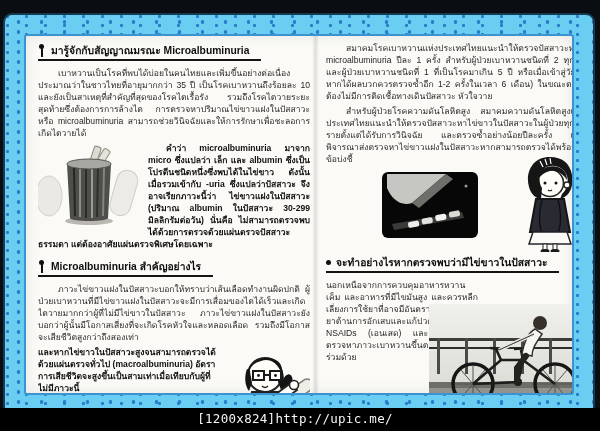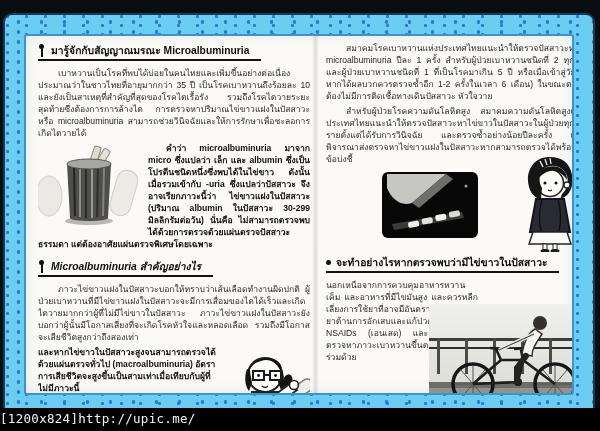--- a/index.html
+++ b/index.html
@@ -11,21 +11,21 @@
                           radial-gradient(circle,#2b7cc9 1.3px,transparent 1.8px);
          background-size:23px 10px,19px 9px;background-position:2px 2px,12px 6px;
          border:2px solid #153a52;padding:19px;box-sizing:border-box;margin-top:11px;}
   .page{position:relative;width:100%;height:100%;background:#fbfaf6;border:2px solid #3d93cf;
         border-radius:3px;box-sizing:border-box;overflow:hidden;
         box-shadow:inset 0 0 14px rgba(120,140,150,.18);}
   .fold{position:absolute;left:286px;top:0;bottom:0;width:7px;
         background:linear-gradient(to right,rgba(60,60,60,0),rgba(60,60,60,.15),rgba(60,60,60,0));}
   .caption-bar{position:absolute;left:0;right:0;bottom:0;height:23px;background:#000;color:#f5f5f5;
         font-family:"DejaVu Sans Mono",monospace;font-size:12.5px;line-height:22px;
-        text-align:left;padding-right:10px;letter-spacing:.3px;}
+        text-align:center;padding-right:10px;letter-spacing:.3px;}
   .col{position:absolute;top:6px;font-size:8.6px;line-height:12px;color:#262626;overflow:hidden;}
   .col-left{left:12px;width:272px;height:364px;}
   .col-right{left:300px;width:260px;height:364px;}
   .heading{display:flex;align-items:flex-end;gap:5px;border-bottom:2px solid #141414;
         padding:0 12px 2px 0;margin:2px 0 6px 0;width:fit-content;
         font-weight:bold;font-size:10.3px;color:#0f0f0f;line-height:13px;}
   .pin{width:8px;height:13px;position:relative;flex:none;}
   .pin::before{content:"";position:absolute;left:1px;top:0;width:5px;height:5px;border-radius:50%;background:#111;}
   .pin::after{content:"";position:absolute;left:3px;top:4px;width:2px;height:9px;background:#111;}
   .bullet{width:5px;height:5px;border-radius:50%;background:#111;margin-bottom:4px;flex:none;}
@@ -77,21 +77,21 @@
               <line x1="52" y1="24" x2="52" y2="74" stroke="#2c2c26"></line>
               <line x1="58" y1="24" x2="58" y2="74" stroke="#9a9a90"></line>
               <line x1="64" y1="24" x2="63" y2="73" stroke="#30302a"></line>
               <line x1="70" y1="24" x2="69" y2="72" stroke="#84847c"></line>
             </g>
             <ellipse cx="55" cy="20" rx="22" ry="5" fill="#a8a8a2" stroke="#55544e"></ellipse>
           </svg>
           <p class="b" style="text-indent:18px;">คำว่า microalbuminuria มาจาก micro ซึ่งแปลว่า เล็ก และ albumin ซึ่งเป็นโปรตีนชนิดหนึ่งซึ่งพบได้ในไข่ขาว ดังนั้น เมื่อรวมเข้ากับ -uria ซึ่งแปลว่าปัสสาวะ จึงอาจเรียกภาวะนี้ว่า ไข่ขาวแฝงในปัสสาวะ (ปริมาณ albumin ในปัสสาวะ 30-299 มิลลิกรัมต่อวัน) นั่นคือ ไม่สามารถตรวจพบได้ด้วยการตรวจด้วยแผ่นตรวจปัสสาวะธรรมดา แต่ต้องอาศัยแผ่นตรวจพิเศษโดยเฉพาะ</p>
         </div>
 
-        <div class="heading" style="margin-top:7px;font-style:italic;">
+        <div class="heading" style="margin-top:7px;">
           <span class="pin"></span>
           <span>Microalbuminuria สำคัญอย่างไร</span>
         </div>
         <p>ภาวะไข่ขาวแฝงในปัสสาวะบอกให้ทราบว่าเส้นเลือดทำงานผิดปกติ ผู้ป่วยเบาหวานที่มีไข่ขาวแฝงในปัสสาวะจะมีการเสื่อมของไตได้เร็วและเกิดไตวายมากกว่าผู้ที่ไม่มีไข่ขาวในปัสสาวะ ภาวะไข่ขาวแฝงในปัสสาวะยังบอกว่าผู้นั้นมีโอกาสเสี่ยงที่จะเกิดโรคหัวใจและหลอดเลือด รวมถึงมีโอกาสจะเสียชีวิตสูงกว่าถึงสองเท่า</p>
 
         <div class="bottom-left">
           <div class="bl-text b">และหากไข่ขาวในปัสสาวะสูงจนสามารถตรวจได้ด้วยแผ่นตรวจทั่วไป (macroalbuminuria) อัตราการเสียชีวิตจะสูงขึ้นเป็นสามเท่าเมื่อเทียบกับผู้ที่ไม่มีภาวะนี้</div>
 
           <svg class="fig-labgirl" width="90" height="104" viewBox="0 0 90 104">
             <g transform="rotate(-35 66 52)">

